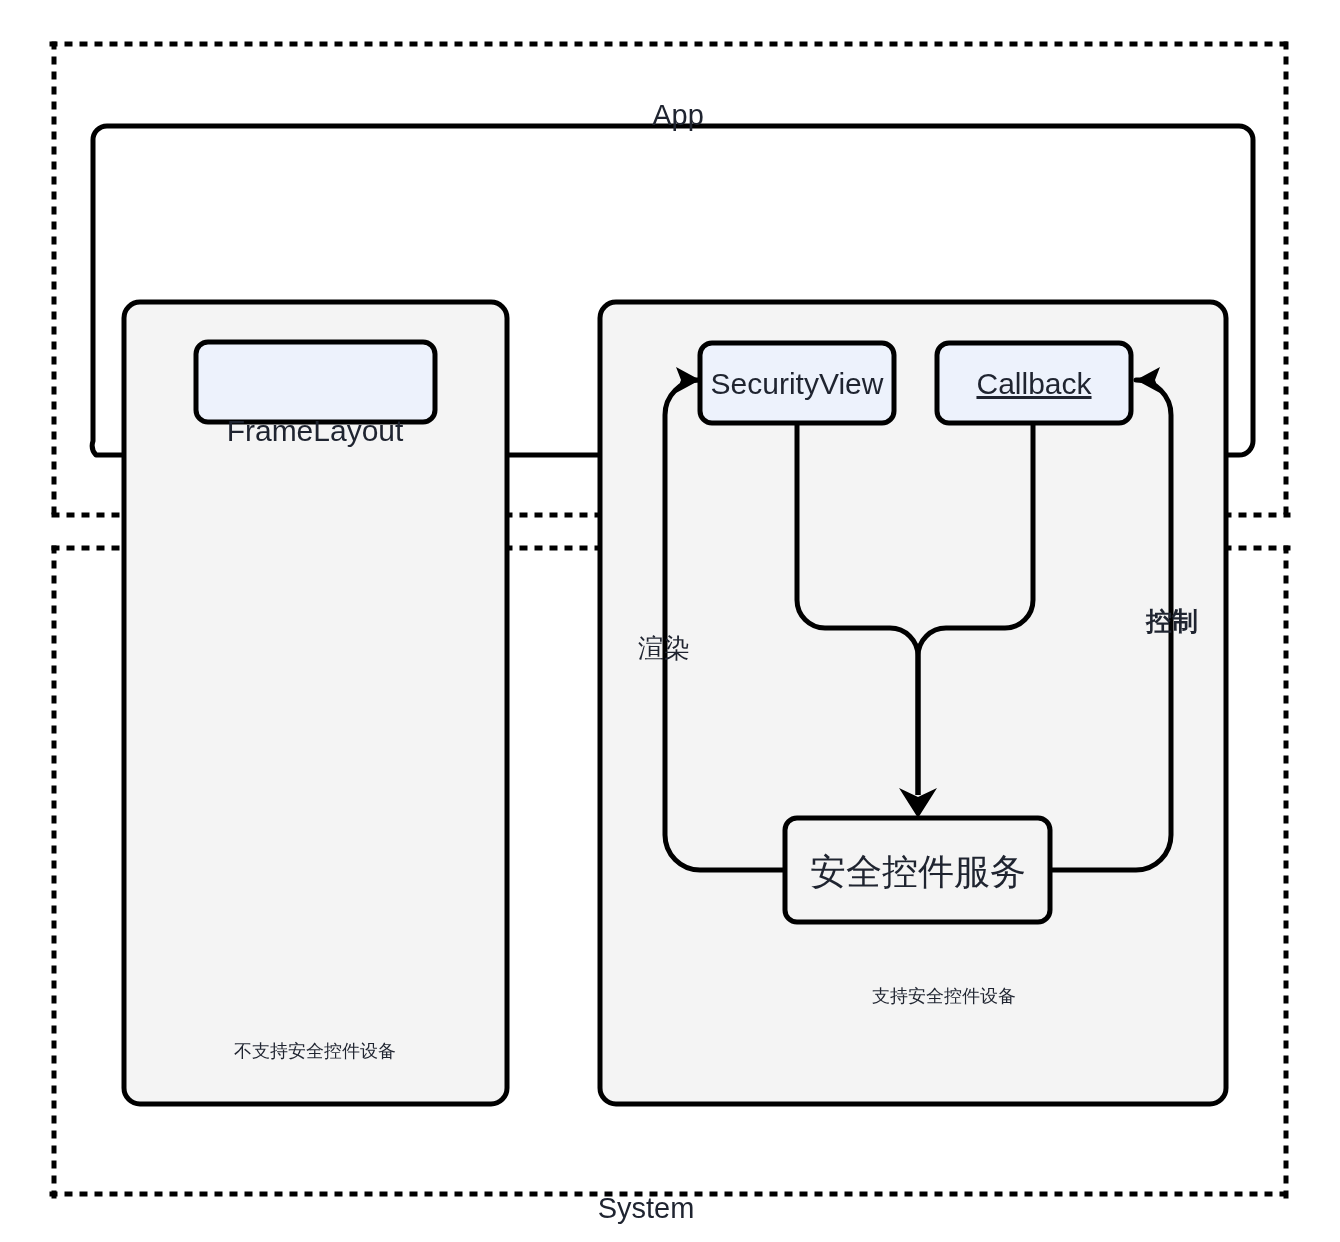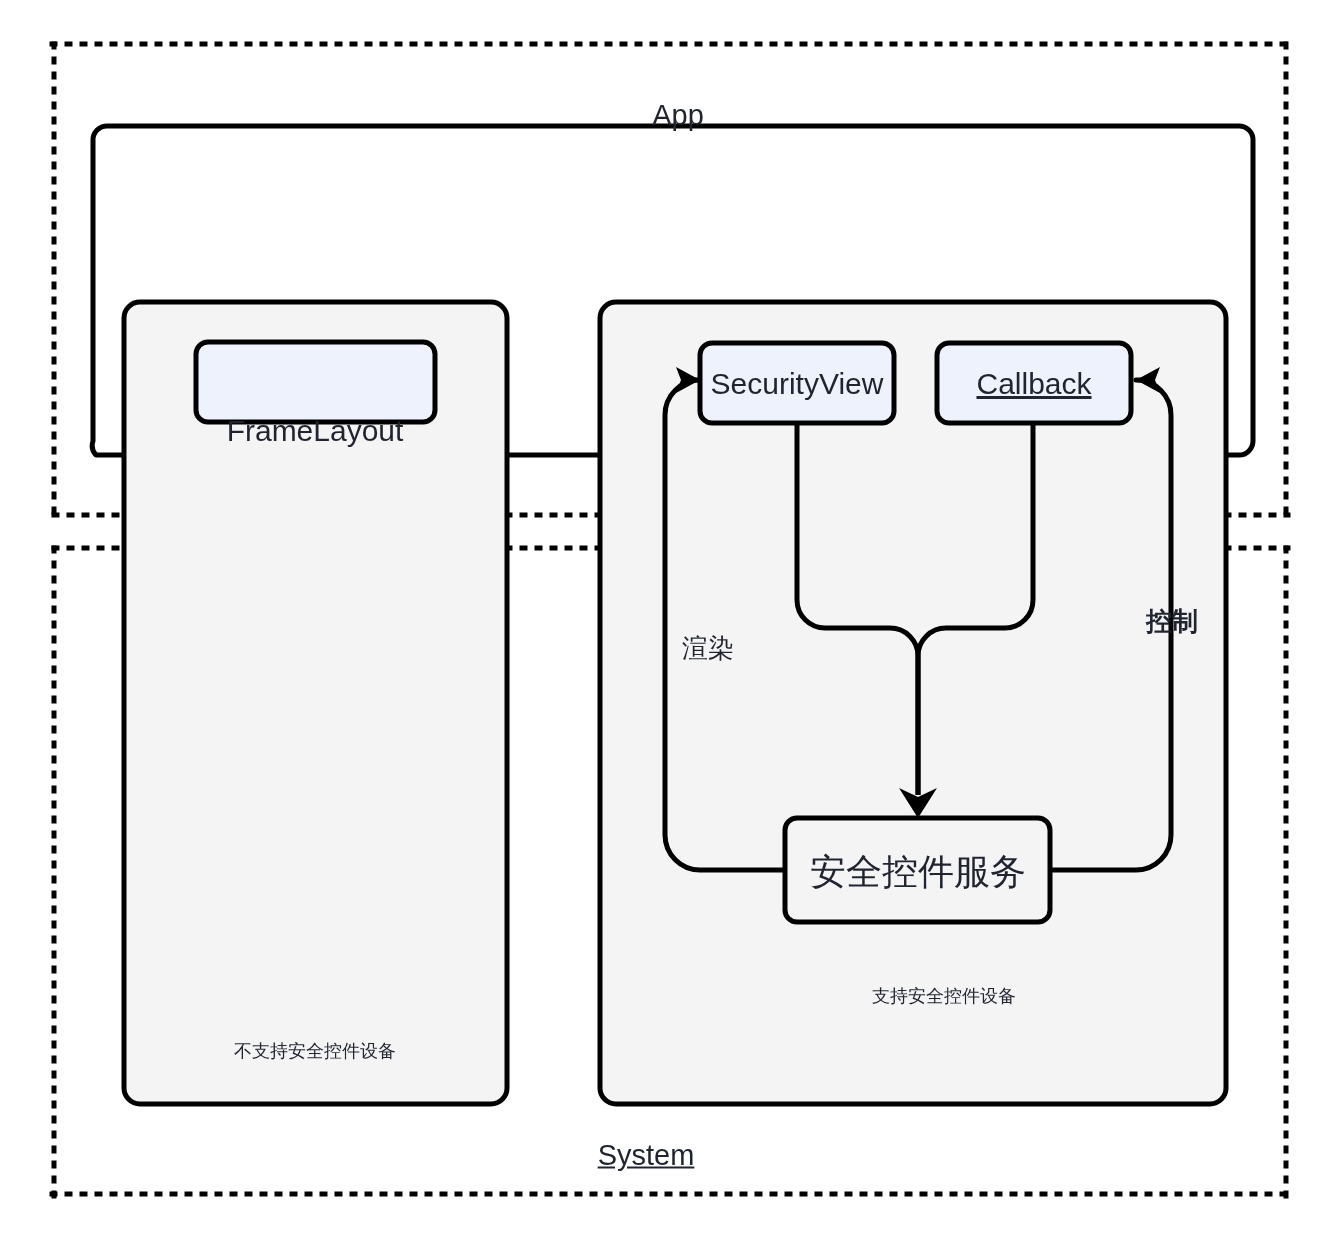--- a/index.html
+++ b/index.html
@@ -106,25 +106,25 @@
 
   <div class="lbl lbl-zone" style="left:678px; top:88px;margin-top:27px;">App</div>
 
 
   <div class="lbl lbl-node" style="left:315px; top:383px;margin-top:48px;">FrameLayout</div>
 
   <div class="lbl lbl-node" style="left:797px; top:384px;">SecurityView</div>
 
   <div class="lbl lbl-node" style="left:1034px; top:384px;text-decoration:underline;">Callback</div>
 
-  <div class="lbl lbl-edge" style="left:664px; top:648px;margin-left:44px;">渲染</div>
+  <div class="lbl lbl-edge" style="left:664px; top:648px;">渲染</div>
 
   <div class="lbl lbl-edge" style="left:1172px; top:621px;font-weight:bold;">控制</div>
 
   <div class="lbl lbl-service" style="left:918px; top:872px;">安全控件服务</div>
 
   <div class="lbl lbl-container" style="left:315px; top:1051px;">不支持安全控件设备</div>
 
   <div class="lbl lbl-container" style="left:944px; top:996px;">支持安全控件设备</div>
 
-  <div class="lbl lbl-zone" style="left:646px; top:1155px;text-decoration:underline;">System</div>
+  <div class="lbl lbl-zone" style="left:646px; top:1208px;">System</div>
 
 </div>
 
 </body></html>

